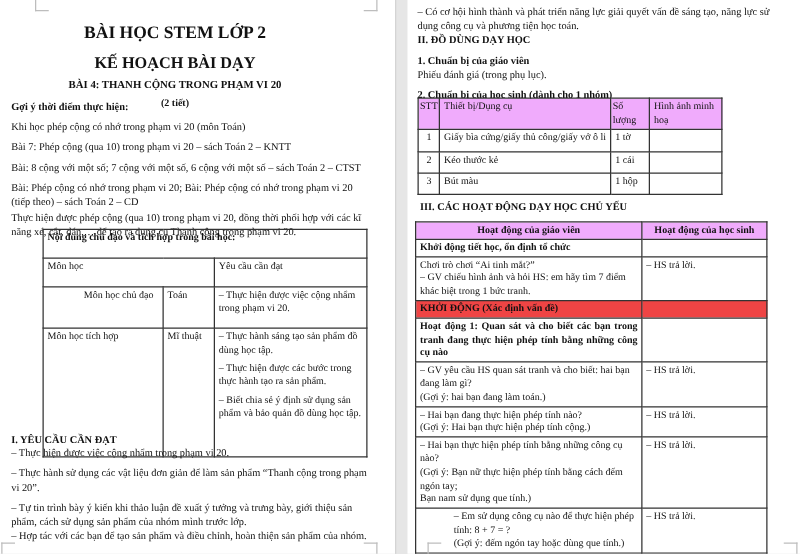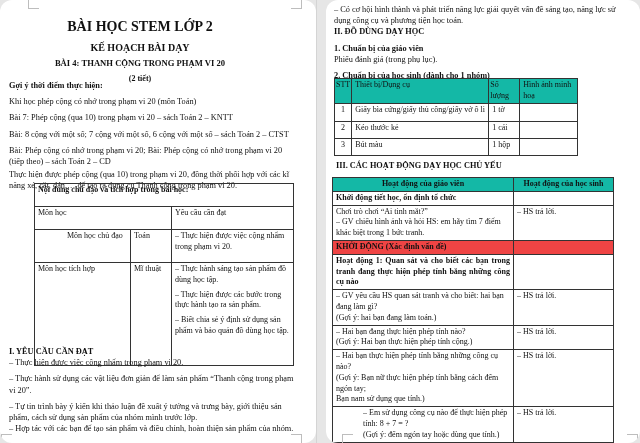--- a/index.html
+++ b/index.html
@@ -1,43 +1,43 @@
 <!DOCTYPE html>
 <html><head>
 <meta charset="utf-8">
 <style>
   html,body{margin:0;padding:0;}
   body{width:640px;height:443px;overflow:hidden;background:#e6e6e6;font-family:"Liberation Serif",serif;color:#111;}
-  .page{position:absolute;top:0;height:443px;background:#fff;overflow:hidden;font-size:8.3px;line-height:1.35;border-radius:12px;}
+  .page{position:absolute;top:0;height:443px;background:#fff;overflow:hidden;font-size:8.3px;line-height:1.35;}
   #p1{left:0;width:316px;}
   #p2{left:326px;width:314px;}
   .gutter{position:absolute;left:316px;top:0;width:10px;height:443px;background:#e6e6e6;border-left:1px solid #d4d4d4;}
   .corner{position:absolute;width:10px;height:10px;border-color:#bdbdbd;border-style:solid;border-width:0;}
   .c-tl{border-left-width:1px;border-bottom-width:1px;}
   .c-tr{border-right-width:1px;border-bottom-width:1px;}
   .c-bl{border-left-width:1px;border-top-width:1px;}
   .c-br{border-right-width:1px;border-top-width:1px;}
   .center{text-align:center;font-weight:bold;}
   .b{font-weight:bold;}
   p{margin:0;}
   table{border-collapse:collapse;}
   td,th{border:1px solid #333;vertical-align:top;padding:1px 3px;font-size:8px;font-weight:normal;text-align:left;}
-  .hdr{background:#14b8a6;}
+  .hdr{background:#f0abfc;}
   .green{background:#ef4444;font-weight:bold;margin-left:44px;}
 </style>
 </head>
 <body>
 
 <div class="page" id="p1">
   <div class="corner c-tl" style="left:28px;top:-2px;"></div>
   <div class="corner c-tr" style="right:14px;top:-2px;"></div>
 
   <div style="position:absolute;left:10px;top:18px;width:260px;">
     <p class="center" style="font-size:14px;">BÀI HỌC STEM LỚP 2</p>
-    <p class="center" style="font-size:10px;margin-top:4px;">KẾ HOẠCH BÀI DẠY</p>
+    <p class="center" style="font-size:13px;margin-top:4px;">KẾ HOẠCH BÀI DẠY</p>
     <p class="center" style="font-size:8.6px;margin-top:4px;">BÀI 4: THANH CỘNG TRONG PHẠM VI 20</p>
     <p class="center" style="font-size:8px;margin-top:4px;">(2 tiết)</p>
   </div>
 
   <div style="position:absolute;left:9px;top:80px;width:283px;">
     <p class="b">Gợi ý thời điểm thực hiện:</p>
     <p style="margin-top:5px;">Khi học phép cộng có nhớ trong phạm vi 20 (môn Toán)</p>
     <p style="margin-top:5px;">Bài 7: Phép cộng (qua 10) trong phạm vi 20 – sách Toán 2 – KNTT</p>
     <p style="margin-top:5px;">Bài: 8 cộng với một số; 7 cộng với một số, 6 cộng với một số – sách Toán 2 – CTST</p>
     <p style="margin-top:5px;">Bài: Phép cộng có nhớ trong phạm vi 20; Bài: Phép cộng có nhớ trong phạm vi 20 (tiếp theo) – sách Toán 2 – CD</p>

